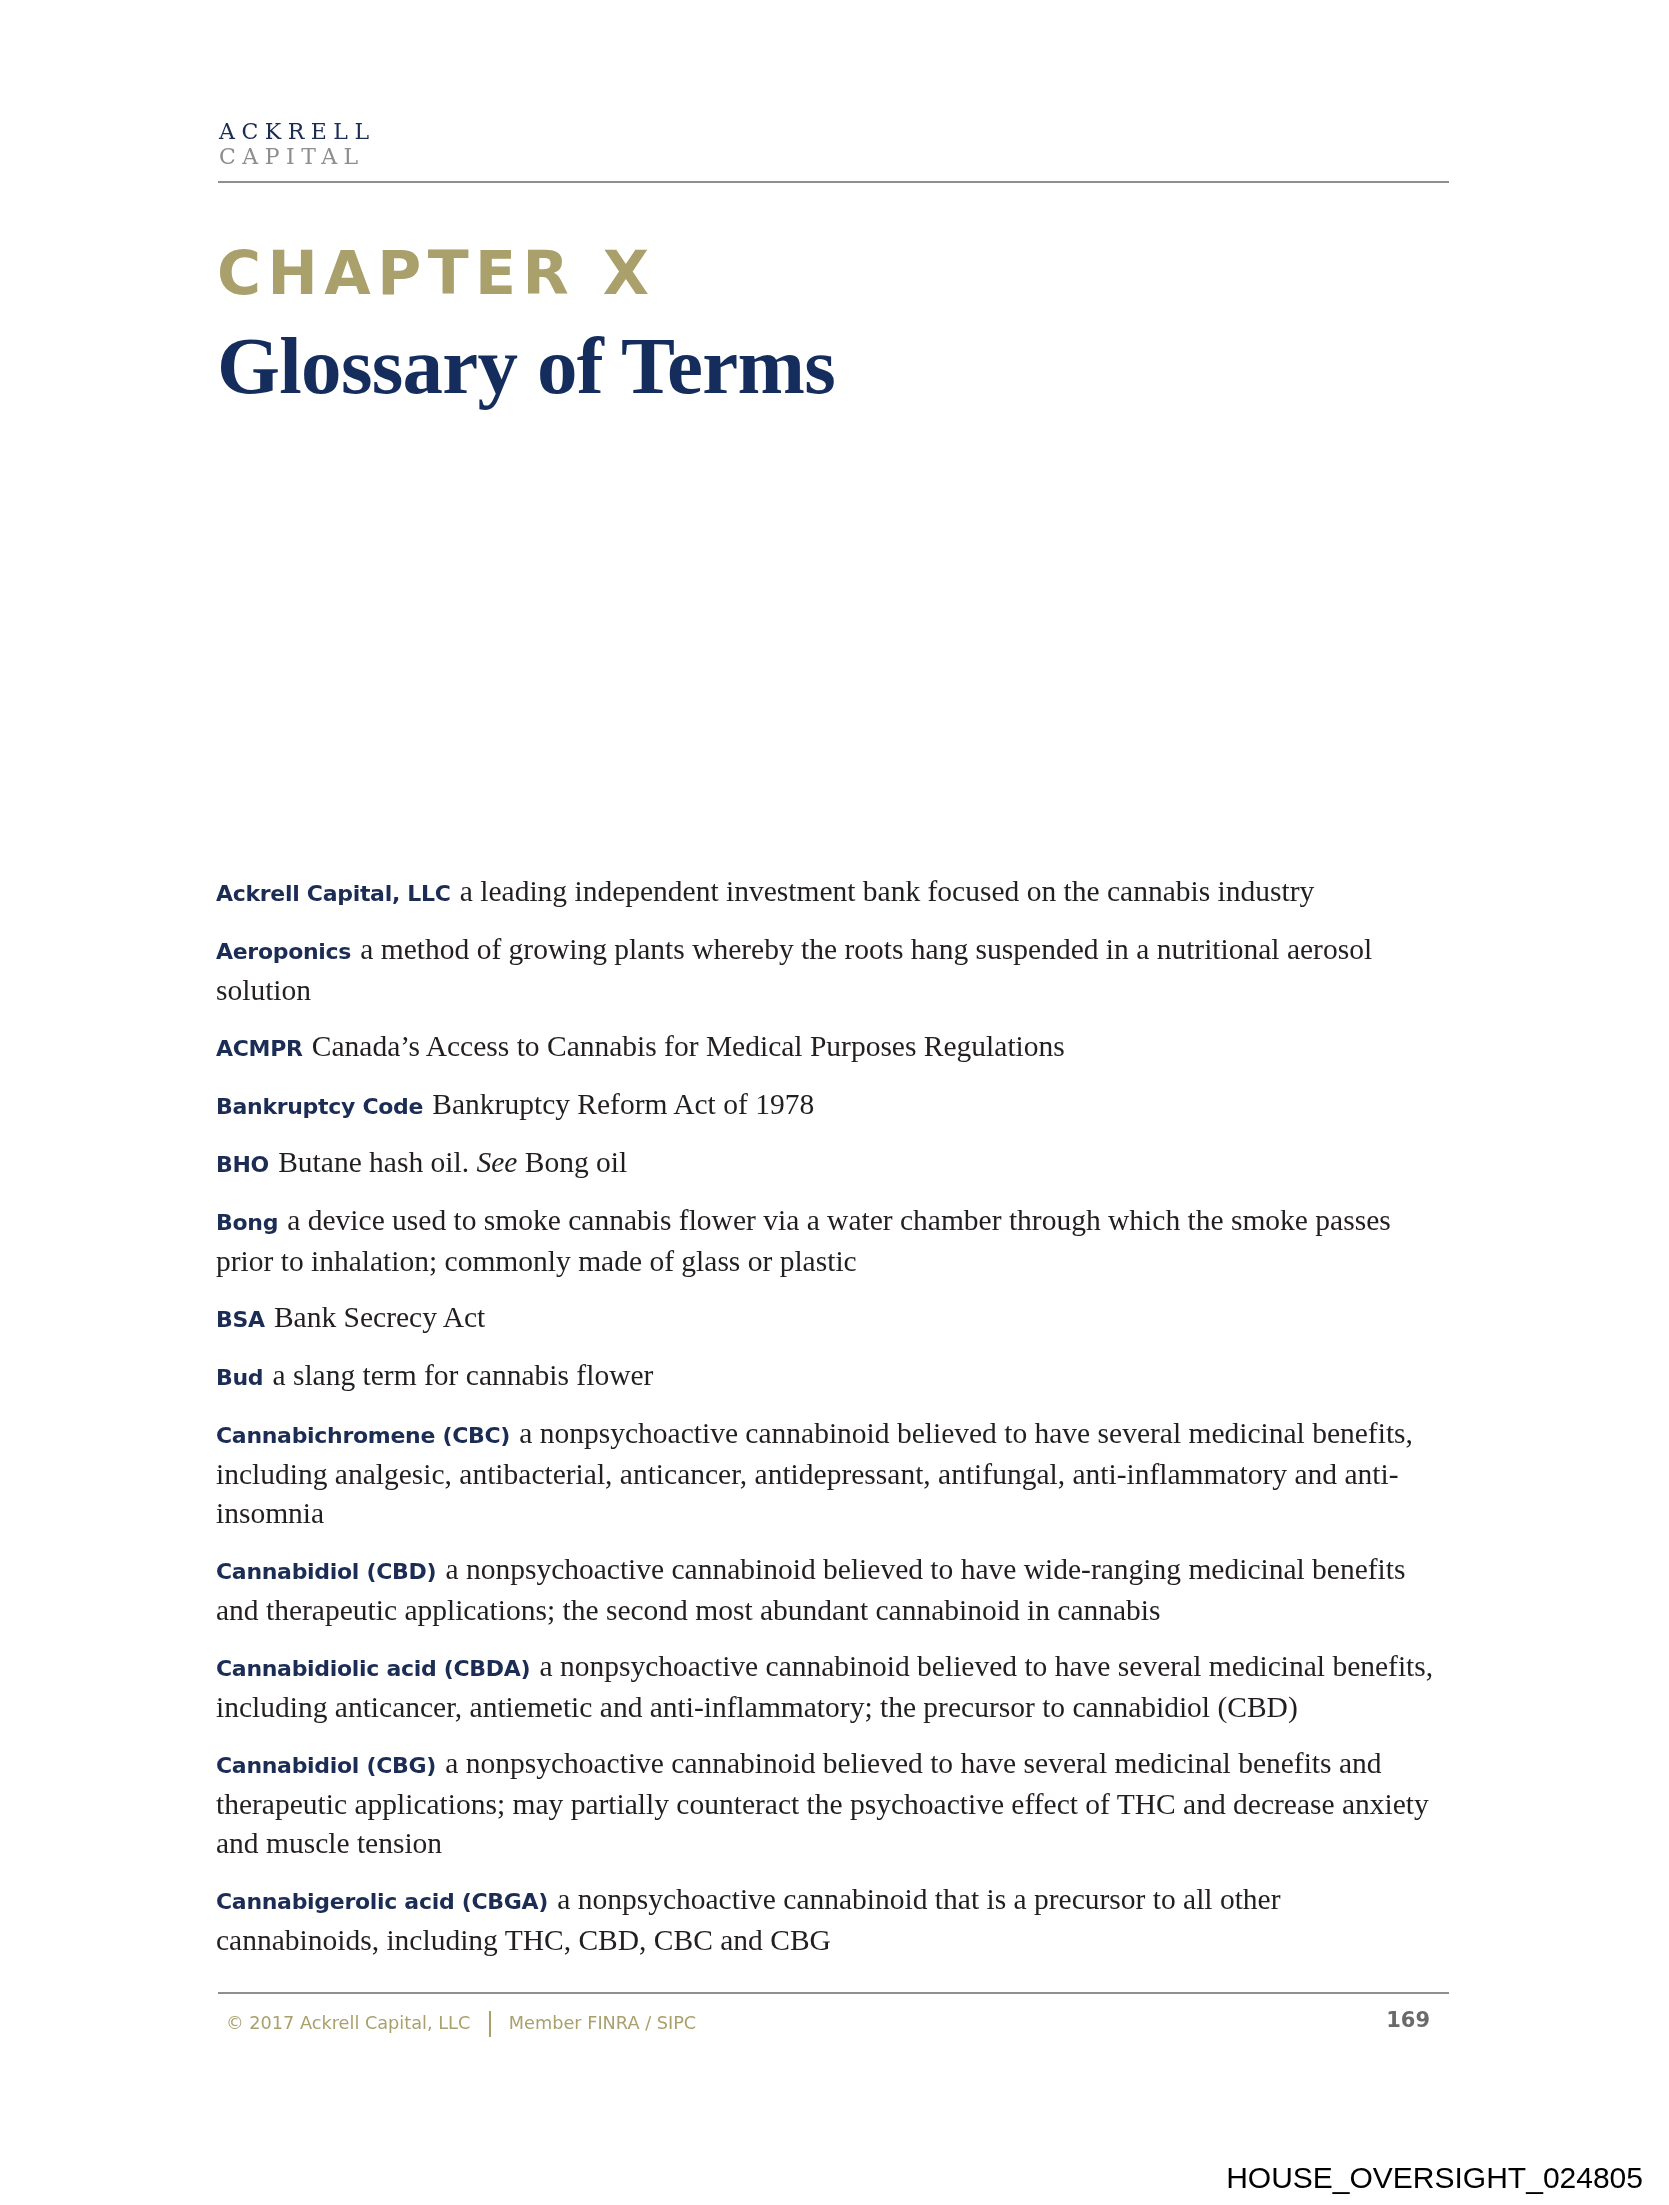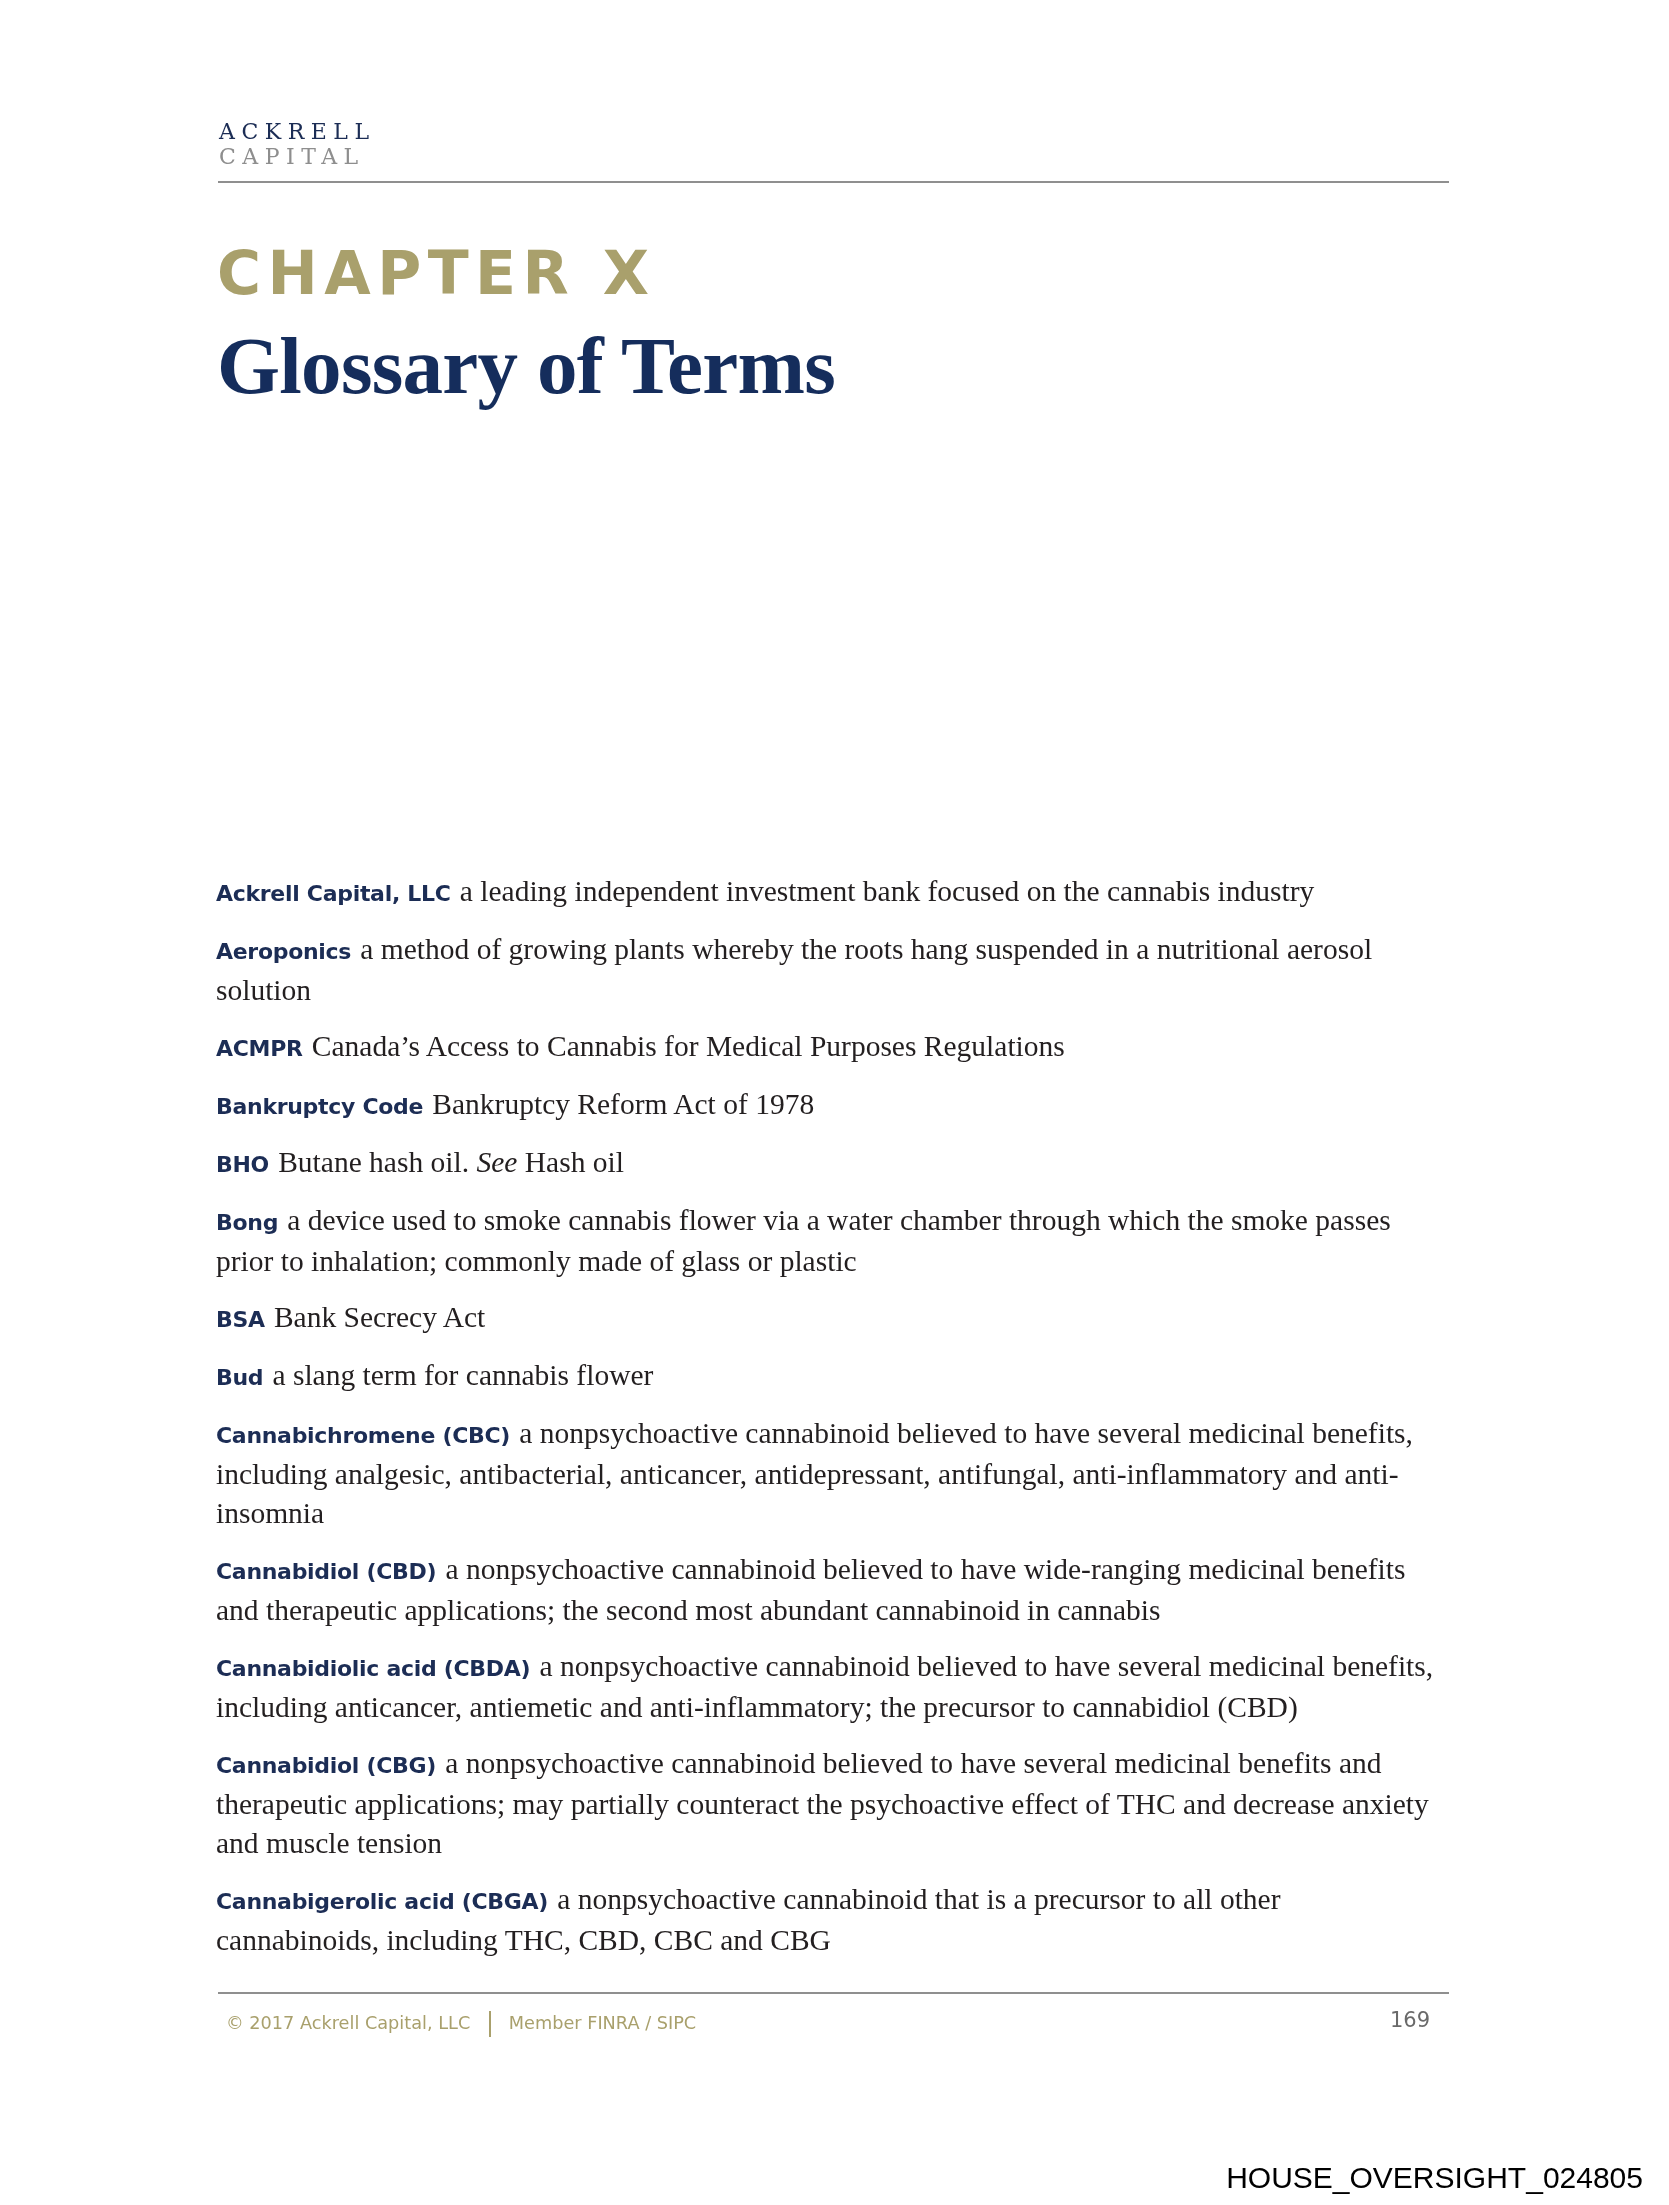--- a/index.html
+++ b/index.html
@@ -19,21 +19,21 @@
   .title { position: absolute; left: 217px; top: 317px; font-family: "Liberation Serif", "DejaVu Serif", serif; font-weight: bold; font-size: 81px; color: #152d5c; line-height: 98px; white-space: nowrap; letter-spacing: -0.7px; }
 
   .glossary { position: absolute; left: 216px; top: 872px; width: 1231px; }
   .entry { font-family: "Liberation Serif", "DejaVu Serif", serif; font-size: 29.5px; line-height: 39px; color: #231f20; margin: 0 0 17px 0; }
   .term { font-family: "DejaVu Sans", "Liberation Sans", sans-serif; font-weight: bold; font-size: 22px; color: #1c2d55; letter-spacing: -0.3px; margin-right: 9.2px; }
   .def { }
   .def-italic { font-style: italic; }
 
   .footer { position: absolute; left: 226px; top: 2010px; font-family: "DejaVu Sans", "Liberation Sans", sans-serif; font-size: 17.7px; color: #a9a06c; white-space: nowrap; line-height: 26px; }
   .footer-divider { display: inline-block; width: 2px; height: 26px; background: #a9a06c; vertical-align: middle; margin: 0 18.3px 0 18.3px; }
-  .page-number { position: absolute; right: 239px; top: 2007px; font-family: "DejaVu Sans", "Liberation Sans", sans-serif; font-size: 21px; color: #6a6a6a; line-height: 26px; }
+  .page-number { position: absolute; right: 239px; top: 2007px; font-family: "DejaVu Sans", "Liberation Sans", sans-serif; font-size: 21px; color: #6a6a6a; line-height: 26px; font-weight: bold; }
 
   .bates { position: absolute; right: 26px; top: 2159px; font-family: "Liberation Sans", "DejaVu Sans", sans-serif; font-size: 30px; color: #000000; line-height: 37px; white-space: nowrap; margin-left: 32px; }
 </style>
 </head>
 <body>
 
 <div class="page">
 
   <div class="logo">
     <span class="logo-line logo-top">ACKRELL</span>
@@ -43,21 +43,21 @@
   <div class="rule rule-top"></div>
 
   <div class="chapter">CHAPTER X</div>
   <h1 class="title" style="margin:0;">Glossary of Terms</h1>
 
   <div class="glossary">
     <p class="entry"><span class="term">Ackrell Capital, LLC</span><span class="def">a leading independent investment bank focused on the cannabis industry</span></p>
     <p class="entry"><span class="term">Aeroponics</span><span class="def">a method of growing plants whereby the roots hang suspended in a nutritional aerosol solution</span></p>
     <p class="entry"><span class="term">ACMPR</span><span class="def">Canada’s Access to Cannabis for Medical Purposes Regulations</span></p>
     <p class="entry"><span class="term">Bankruptcy Code</span><span class="def">Bankruptcy Reform Act of 1978</span></p>
-    <p class="entry"><span class="term">BHO</span><span class="def">Butane hash oil.</span> <span class="def-italic">See</span> <span class="def">Hash oil</span></p>
+    <p class="entry"><span class="term">BHO</span><span class="def">Butane hash oil.</span> <span class="def-italic">See</span> <span class="def">Bong oil</span></p>
     <p class="entry"><span class="term">Bong</span><span class="def">a device used to smoke cannabis flower via a water chamber through which the smoke passes prior to inhalation; commonly made of glass or plastic</span></p>
     <p class="entry"><span class="term">BSA</span><span class="def">Bank Secrecy Act</span></p>
     <p class="entry"><span class="term">Bud</span><span class="def">a slang term for cannabis flower</span></p>
     <p class="entry"><span class="term">Cannabichromene (CBC)</span><span class="def">a nonpsychoactive cannabinoid believed to have several medicinal benefits, including analgesic, antibacterial, anticancer, antidepressant, antifungal, anti-inflammatory and anti-insomnia</span></p>
     <p class="entry"><span class="term">Cannabidiol (CBD)</span><span class="def">a nonpsychoactive cannabinoid believed to have wide-ranging medicinal benefits and therapeutic applications; the second most abundant cannabinoid in cannabis</span></p>
     <p class="entry"><span class="term">Cannabidiolic acid (CBDA)</span><span class="def">a nonpsychoactive cannabinoid believed to have several medicinal benefits, including anticancer, antiemetic and anti-inflammatory; the precursor to cannabidiol (CBD)</span></p>
     <p class="entry"><span class="term">Cannabidiol (CBG)</span><span class="def">a nonpsychoactive cannabinoid believed to have several medicinal benefits and therapeutic applications; may partially counteract the psychoactive effect of THC and decrease anxiety and muscle tension</span></p>
     <p class="entry"><span class="term">Cannabigerolic acid (CBGA)</span><span class="def">a nonpsychoactive cannabinoid that is a precursor to all other cannabinoids, including THC, CBD, CBC and CBG</span></p>
   </div>
 

